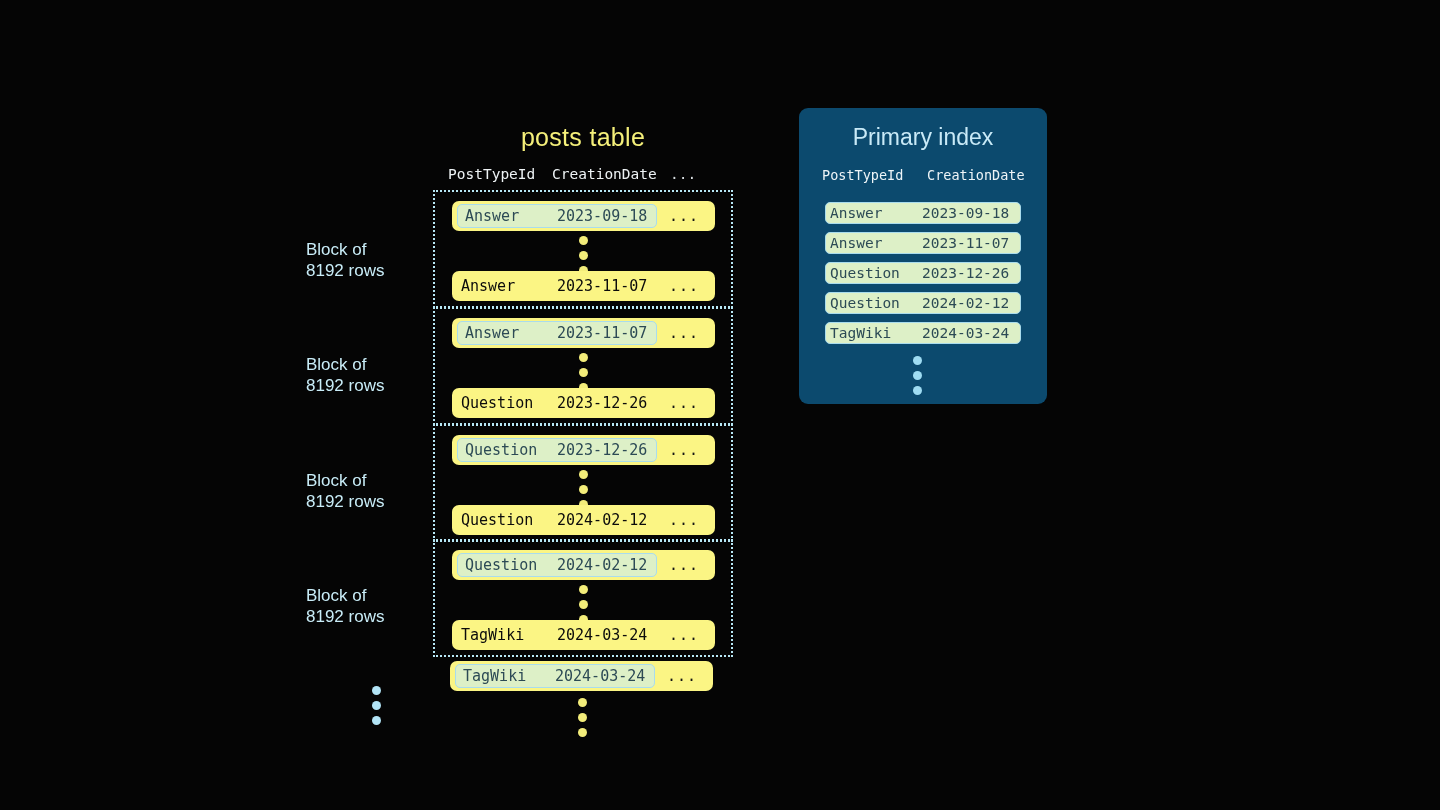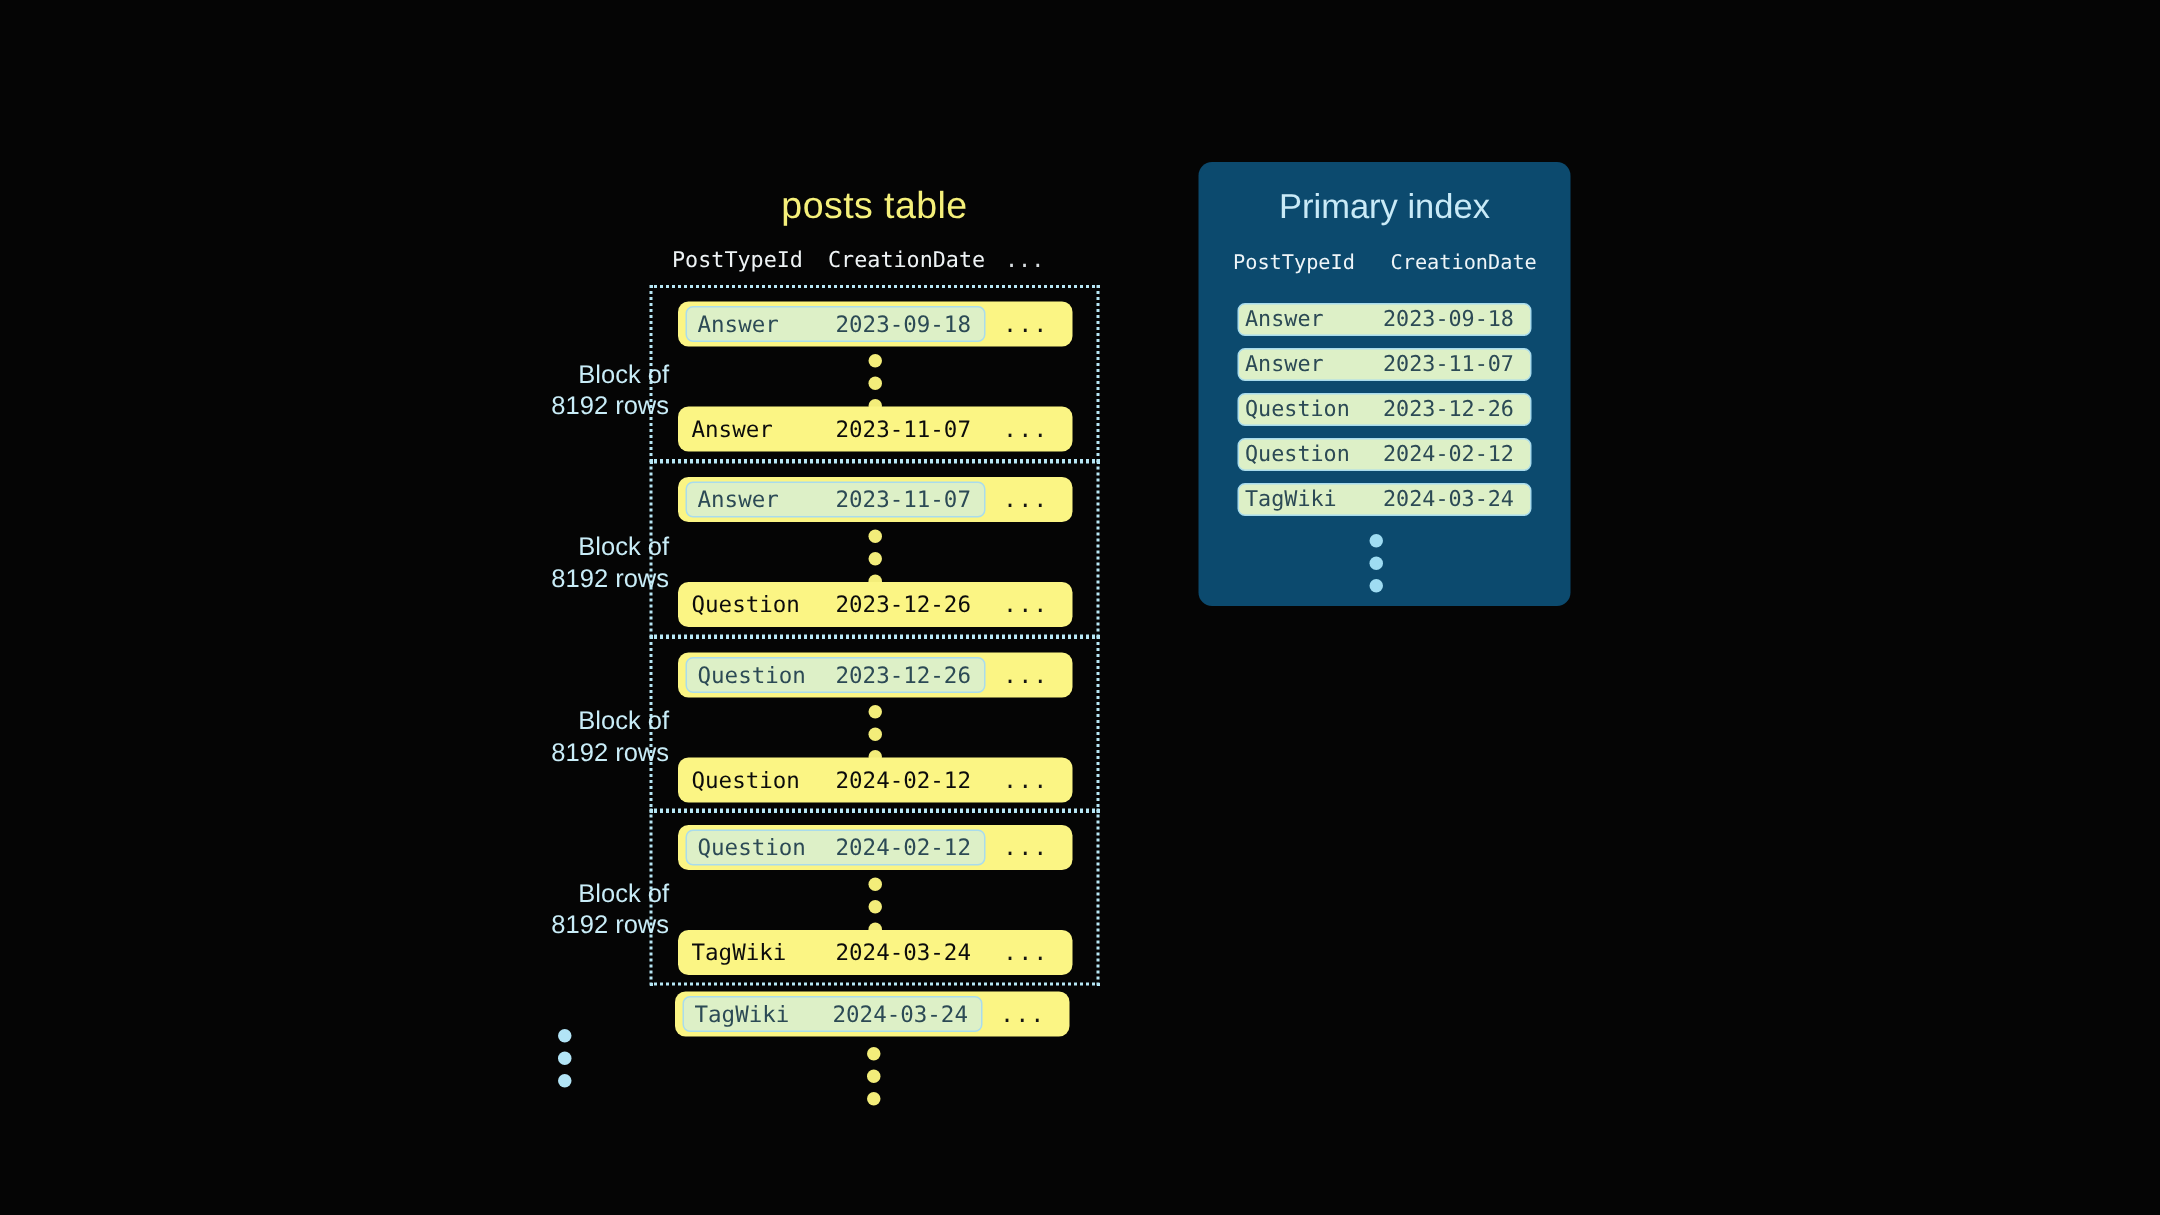--- a/index.html
+++ b/index.html
@@ -114,21 +114,21 @@
     height: 9px;
     border-radius: 50%;
     background: #f3ed7a;
   }
   .vdots.blue i { background: #b2e4f6; }
 
   
   .block-label {
     position: absolute;
     width: 140px;
-    text-align: right;
+    text-align: left;
     font-family: "Liberation Sans", sans-serif;
     font-size: 17px;
     line-height: 21px;
     color: #c9edf8;
   }
 
   
 
   .index-panel {
     position: absolute;

